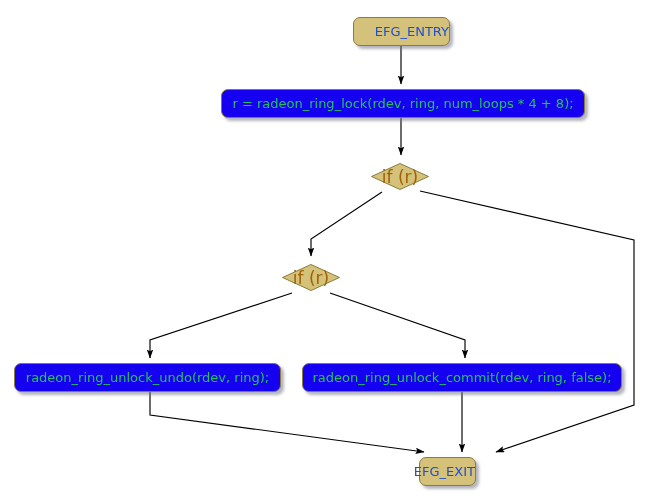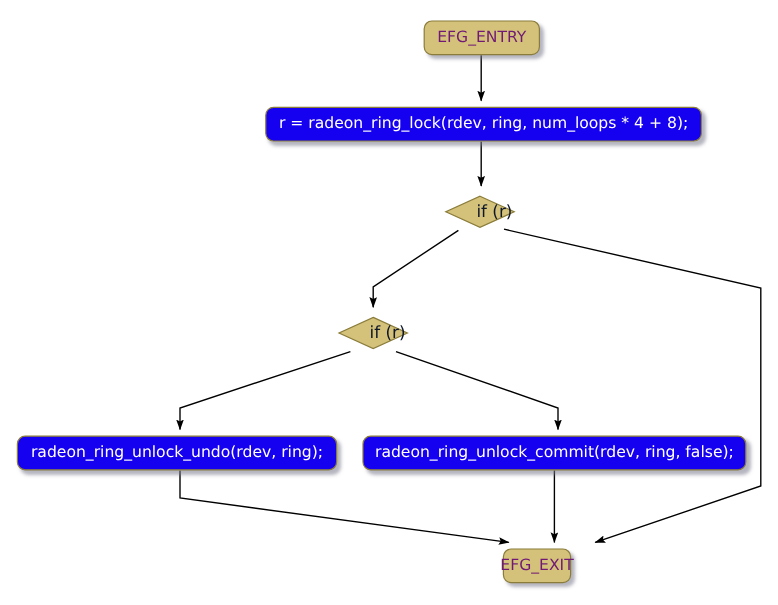--- a/index.html
+++ b/index.html
@@ -29,56 +29,57 @@
     display: flex;
     align-items: center;
     justify-content: center;
     white-space: nowrap;
   }
   
   .terminal {
     background: #d4c27a;
     border: 1px solid #8a7c3a;
     border-radius: 7px;
-    color: #701a75;
+    color: #1d4ed8;
     font-size: 13px;
     box-shadow: 3px 3px 3px rgba(120,120,140,0.55);
     z-index: 3;
+    justify-content: flex-end;
   }
   
   .stmt {
     background: #1500f0;
     border: 1px solid #8a7c3a;
     border-radius: 7px;
-    color: #ffffff;
+    color: #22c55e;
     font-size: 13px;
     box-shadow: 3px 3px 3px rgba(120,120,140,0.55);
     z-index: 3;
   }
   
   .decision {
     z-index: 3;
   }
   .decision svg {
     position: absolute;
     left: 0;
     top: 0;
     overflow: visible;
   }
   .decision .dlabel {
     position: absolute;
-    left: 12px;
+    left: 0;
     top: 0;
     width: 100%;
     height: 100%;
     display: flex;
     align-items: center;
     justify-content: center;
-    font-size: 14px;
-    color: #0f172a;
+    font-size: 17px;
+    color: #a16207;
     pointer-events: none;
   }
 </style>
 </head>
 <body>
 
 <div id="canvas">
 
   <svg id="edges" viewBox="0 0 648 504" xmlns="http://www.w3.org/2000/svg">
     <defs>

